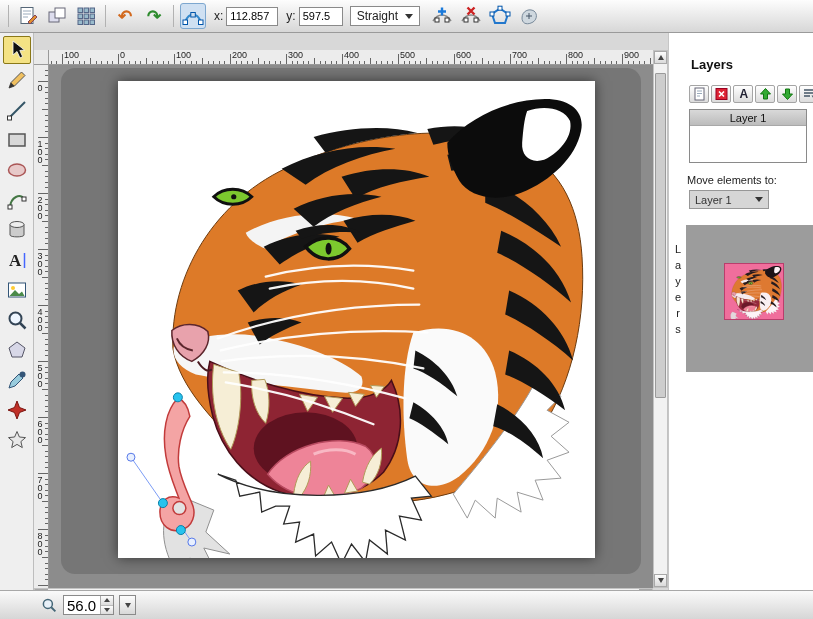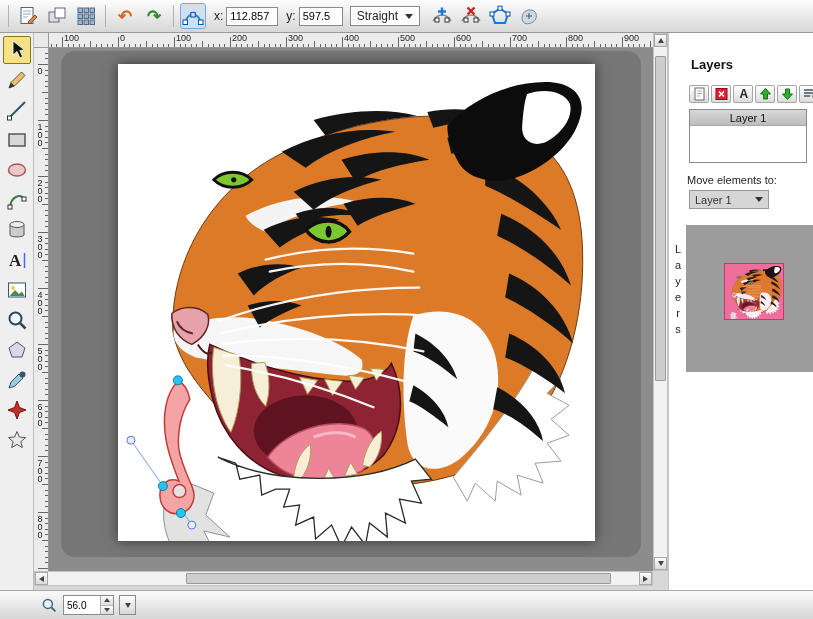--- a/index.html
+++ b/index.html
@@ -16,21 +16,21 @@
 .tbtn.pressed{background:#cfe0f2;border-color:#7da7cf}
 .glyph{font-size:17px;font-weight:bold;line-height:1}
 .coord-label{font-size:12px;color:#222;margin-left:5px}
 .coord-input{height:19px;border:1px solid #8a8a8a;background:#fff;font-family:"Liberation Sans",sans-serif;font-size:11px;padding:0 3px}
 .selectbox{height:20px;border:1px solid #8a8a8a;background:#fff;display:flex;align-items:center;gap:7px;padding:0 6px;font-size:12px;margin-left:4px}
 
 .left-bar{position:absolute;left:0;top:33px;width:34px;height:557px;background:#efefef;border-right:1px solid #bdbdbd;display:flex;flex-direction:column;align-items:center;padding-top:3px;gap:2px;z-index:4}
 .tool{width:28px;height:28px;border:1px solid transparent;border-radius:2px;display:flex;align-items:center;justify-content:center}
 .tool.selected{background:#f4e284;border-color:#8a7818}
 
-.center{position:absolute;left:34px;top:33px;width:634px;height:557px}
+.center{position:absolute;left:34px;top:50px;width:634px;height:557px}
 .corner{position:absolute;left:0;top:0;width:15px;height:15px;background:#e9e9e9;border-right:1px solid #999;border-bottom:1px solid #999}
 .hruler{position:absolute;left:15px;top:0;width:604px;height:15px;background:#ececec;border-bottom:1px solid #999;overflow:hidden}
 .vruler{position:absolute;left:0;top:15px;width:15px;height:523px;background:#ececec;border-right:1px solid #999;overflow:hidden}
 .hruler .tick{position:absolute;bottom:0;width:1px;background:#666}
 .hruler .t10{height:10px}.hruler .t5{height:6px}.hruler .t1{height:3px}
 .vruler .tick{position:absolute;right:0;height:1px;background:#666}
 .vruler .t10{width:10px}.vruler .t5{width:6px}.vruler .t1{width:3px}
 .rlabel{position:absolute;font-size:9px;color:#222;top:0;line-height:10px}
 .vruler .rlabel{left:1px;writing-mode:vertical-rl;text-orientation:upright;letter-spacing:-2px}
 .viewport{position:absolute;left:15px;top:15px;width:604px;height:523px;background:#8c8c8c;overflow:hidden}
@@ -55,21 +55,21 @@
 .layer-list{position:absolute;left:20px;top:76px;width:118px;height:54px;border:1px solid #8a8a8a;background:#fff}
 .layer-row{height:16px;background:linear-gradient(#d9d9d9,#bcbcbc);border-bottom:1px solid #a8a8a8;text-align:center;font-size:11px;line-height:16px;color:#111}
 .move-label{position:absolute;left:18px;top:141px;font-size:11px;color:#222}
 .move-select{position:absolute;left:20px;top:157px;width:80px;height:19px;background:#d6d6d6;border:1px solid #979797;color:#333;display:flex;align-items:center;justify-content:space-between;padding:0 5px;font-size:11px}
 .thumb-panel{position:absolute;left:17px;top:192px;width:128px;height:147px;background:#9c9c9c}
 .thumb{position:absolute;left:38px;top:38px;width:60px;height:57px;border:1px solid #b93e6c;background:#f06e9c;overflow:hidden}
 .handle{position:absolute;left:0;top:210px;width:15px;font-size:11px;color:#222;writing-mode:vertical-rl;text-orientation:upright;letter-spacing:4px;text-align:center}
 
 .bottom{position:absolute;left:0;top:590px;width:813px;height:29px;background:linear-gradient(#fafafa,#d6d6d6);border-top:1px solid #a8a8a8;display:flex;align-items:center;padding-left:40px;gap:5px;z-index:5}
 .spin-box{display:flex;height:20px;border:1px solid #8a8a8a;background:#fff}
-.spin-input{width:36px;border:none;outline:none;font-family:"Liberation Sans",sans-serif;font-size:10px;padding:0 3px}
+.spin-input{width:36px;border:none;outline:none;font-family:"Liberation Sans",sans-serif;font-size:15px;padding:0 3px}
 .spin-btns{display:flex;flex-direction:column;width:13px;border-left:1px solid #aaa}
 .spin-btn{flex:1;display:flex;align-items:center;justify-content:center;background:linear-gradient(#fdfdfd,#dcdcdc)}
 .spin-btn:first-child{border-bottom:1px solid #bbb}
 .zdrop{width:17px;height:20px;border:1px solid #8a8a8a;background:linear-gradient(#fdfdfd,#d8d8d8);display:flex;align-items:center;justify-content:center}
 svg{display:block}
 </style>
 </head>
 <body>
 
 <div id="root">

